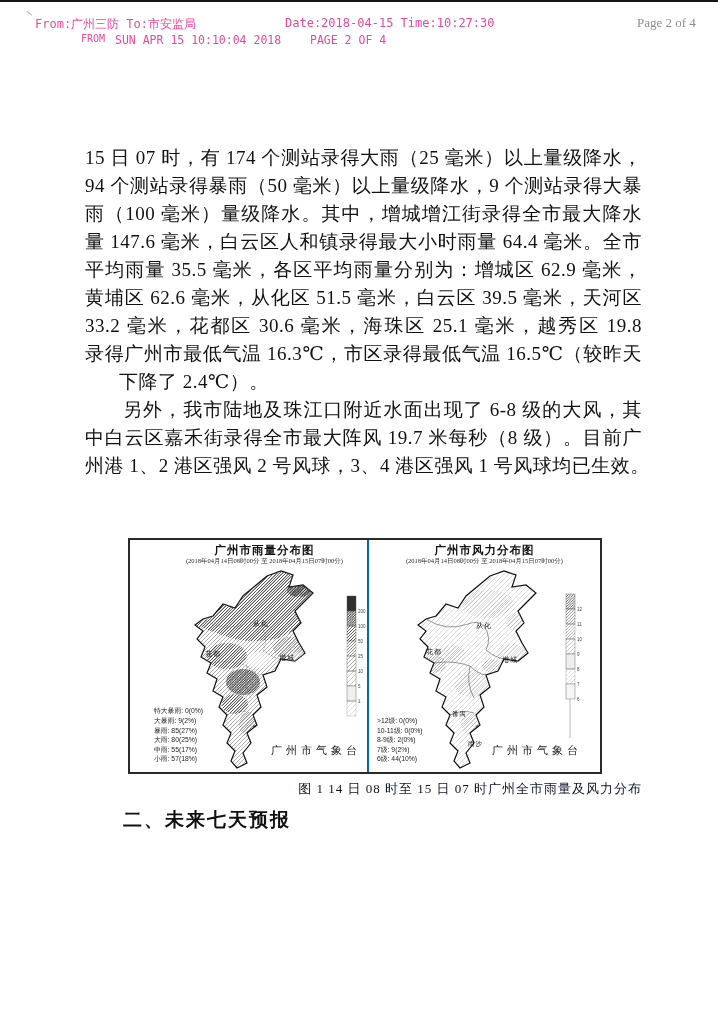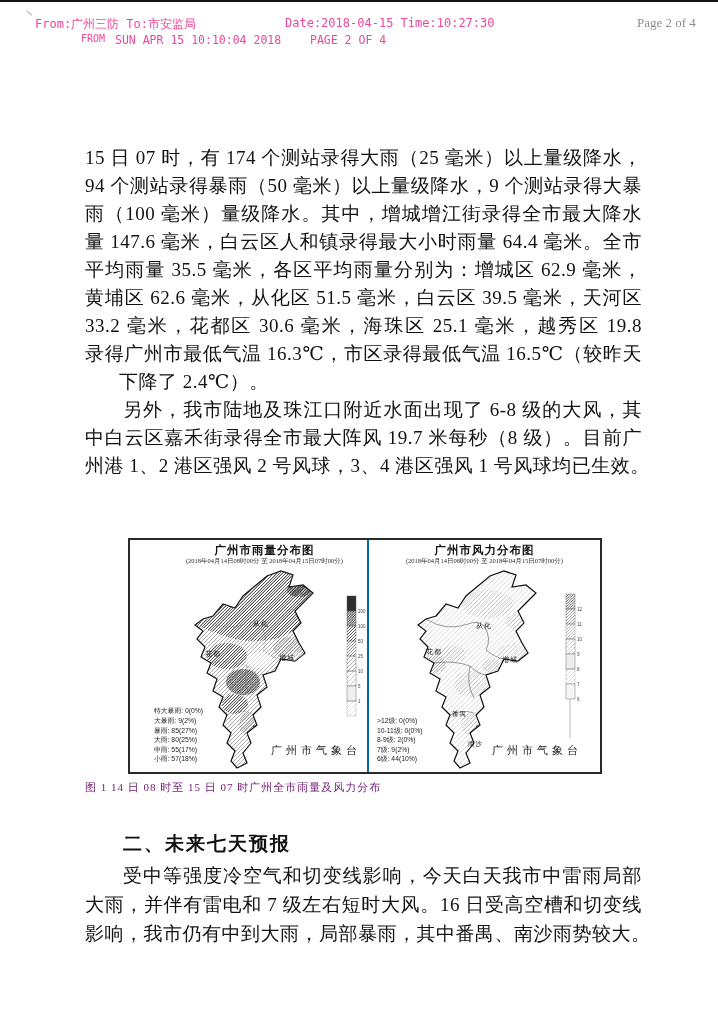--- a/index.html
+++ b/index.html
@@ -38,23 +38,23 @@
   .map-subtitle { position:absolute; top:17px; left:0; right:0; text-align:center;
     font-size:6.5px; color:#2a2a2a; white-space:nowrap; }
   .map-svg { position:absolute; left:3px; top:26px; }
   .legend { position:absolute; left:8px; bottom:8px; font-size:6.8px; line-height:9.6px;
     color:#1c1c1c; font-family:"Liberation Sans",sans-serif; }
   .legend .tline { text-align:left; text-align-last:left; height:9.6px; }
   .agency { position:absolute; bottom:14px; font-size:11px; letter-spacing:4px; color:#222; }
   .agency-left { right:22px; }
   .agency-right { right:18px; }
   
-  .caption { position:absolute; left:85px; top:780px; width:557px; text-align:left;
-    font-size:11px; letter-spacing:1px; color:#701a75; }
-  .sec-heading { position:absolute; left:123px; top:831px; font-size:19px;
+  .caption { position:absolute; left:85px; top:780px; width:557px; text-align:right;
+    font-size:13px; letter-spacing:1px; color:#0f172a; }
+  .sec-heading { position:absolute; left:123px; top:807px; font-size:19px;
     font-weight:bold; letter-spacing:2px; color:#101010; }
   .sec-body { position:absolute; left:85px; top:861px; width:557px;
     font-size:19px; line-height:29px; letter-spacing:0.5px; color:#121212; }
   .sec-body .tline { height:29px; }
   svg text { font-family:"Liberation Sans",sans-serif; }
 </style>
 </head>
 <body>
 
 <div id="page">
@@ -234,20 +234,13 @@
           <div class="tline">7级: 9(2%)</div>
           <div class="tline">6级: 44(10%)</div>
         </div>
       <div class="agency agency-right">广州市气象台</div>
     </div>
   </div>
 
   <div class="caption">图 1 14 日 08 时至 15 日 07 时广州全市雨量及风力分布</div>
 
   <div class="sec-heading">二、未来七天预报</div>
-  <div class="sec-body">
-    <div>
-        <div class="tline indent">受中等强度冷空气和切变线影响，今天白天我市中雷雨局部</div>
-        <div class="tline">大雨，并伴有雷电和 7 级左右短时大风。16 日受高空槽和切变线</div>
-        <div class="tline">影响，我市仍有中到大雨，局部暴雨，其中番禺、南沙雨势较大。</div>
-      </div>
-  </div>
 </div>
 
 </body></html>

